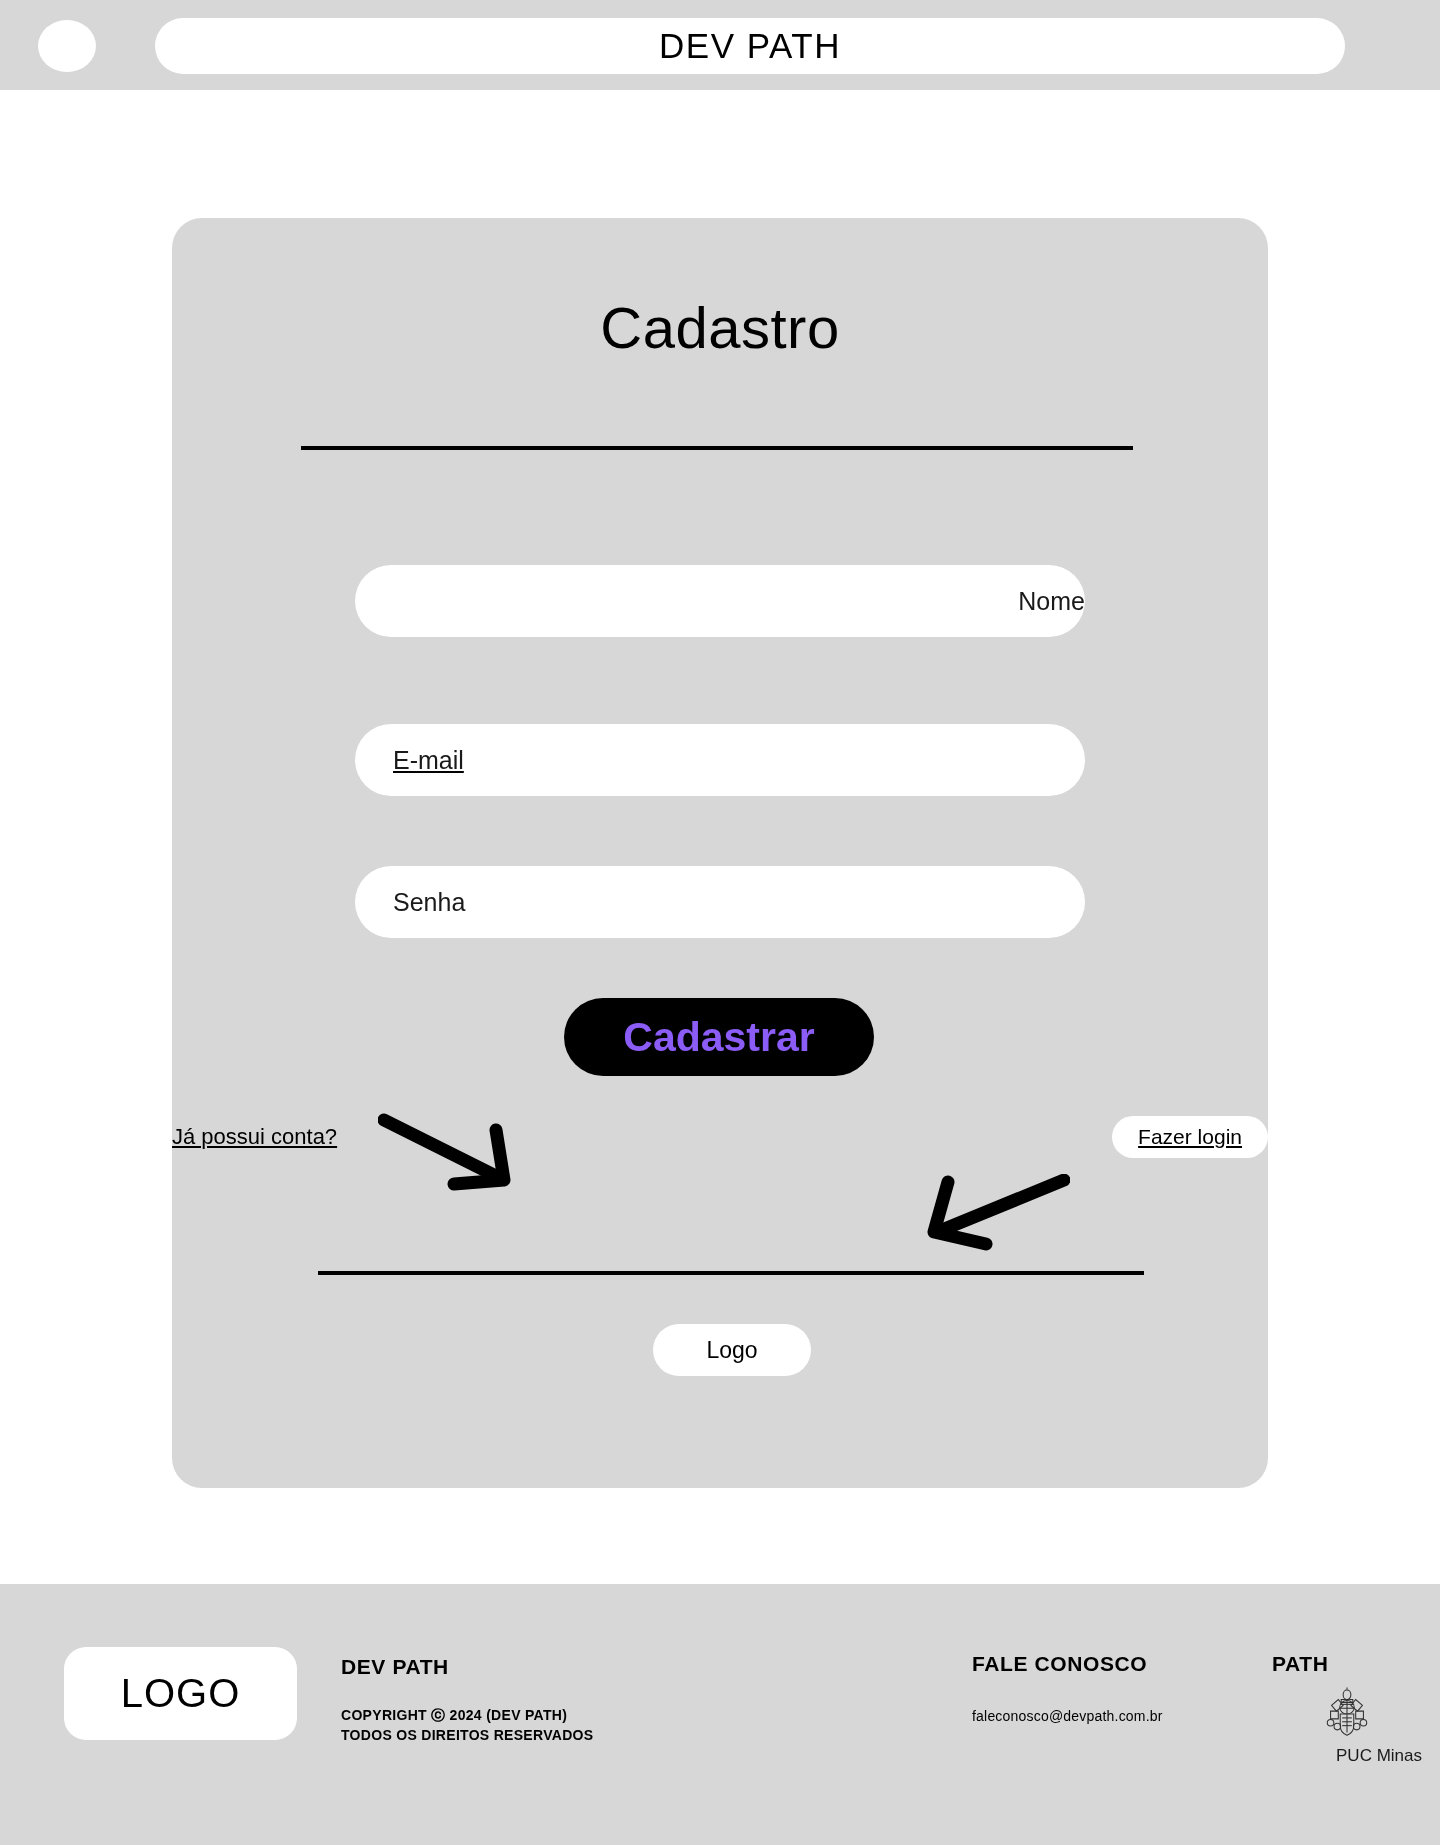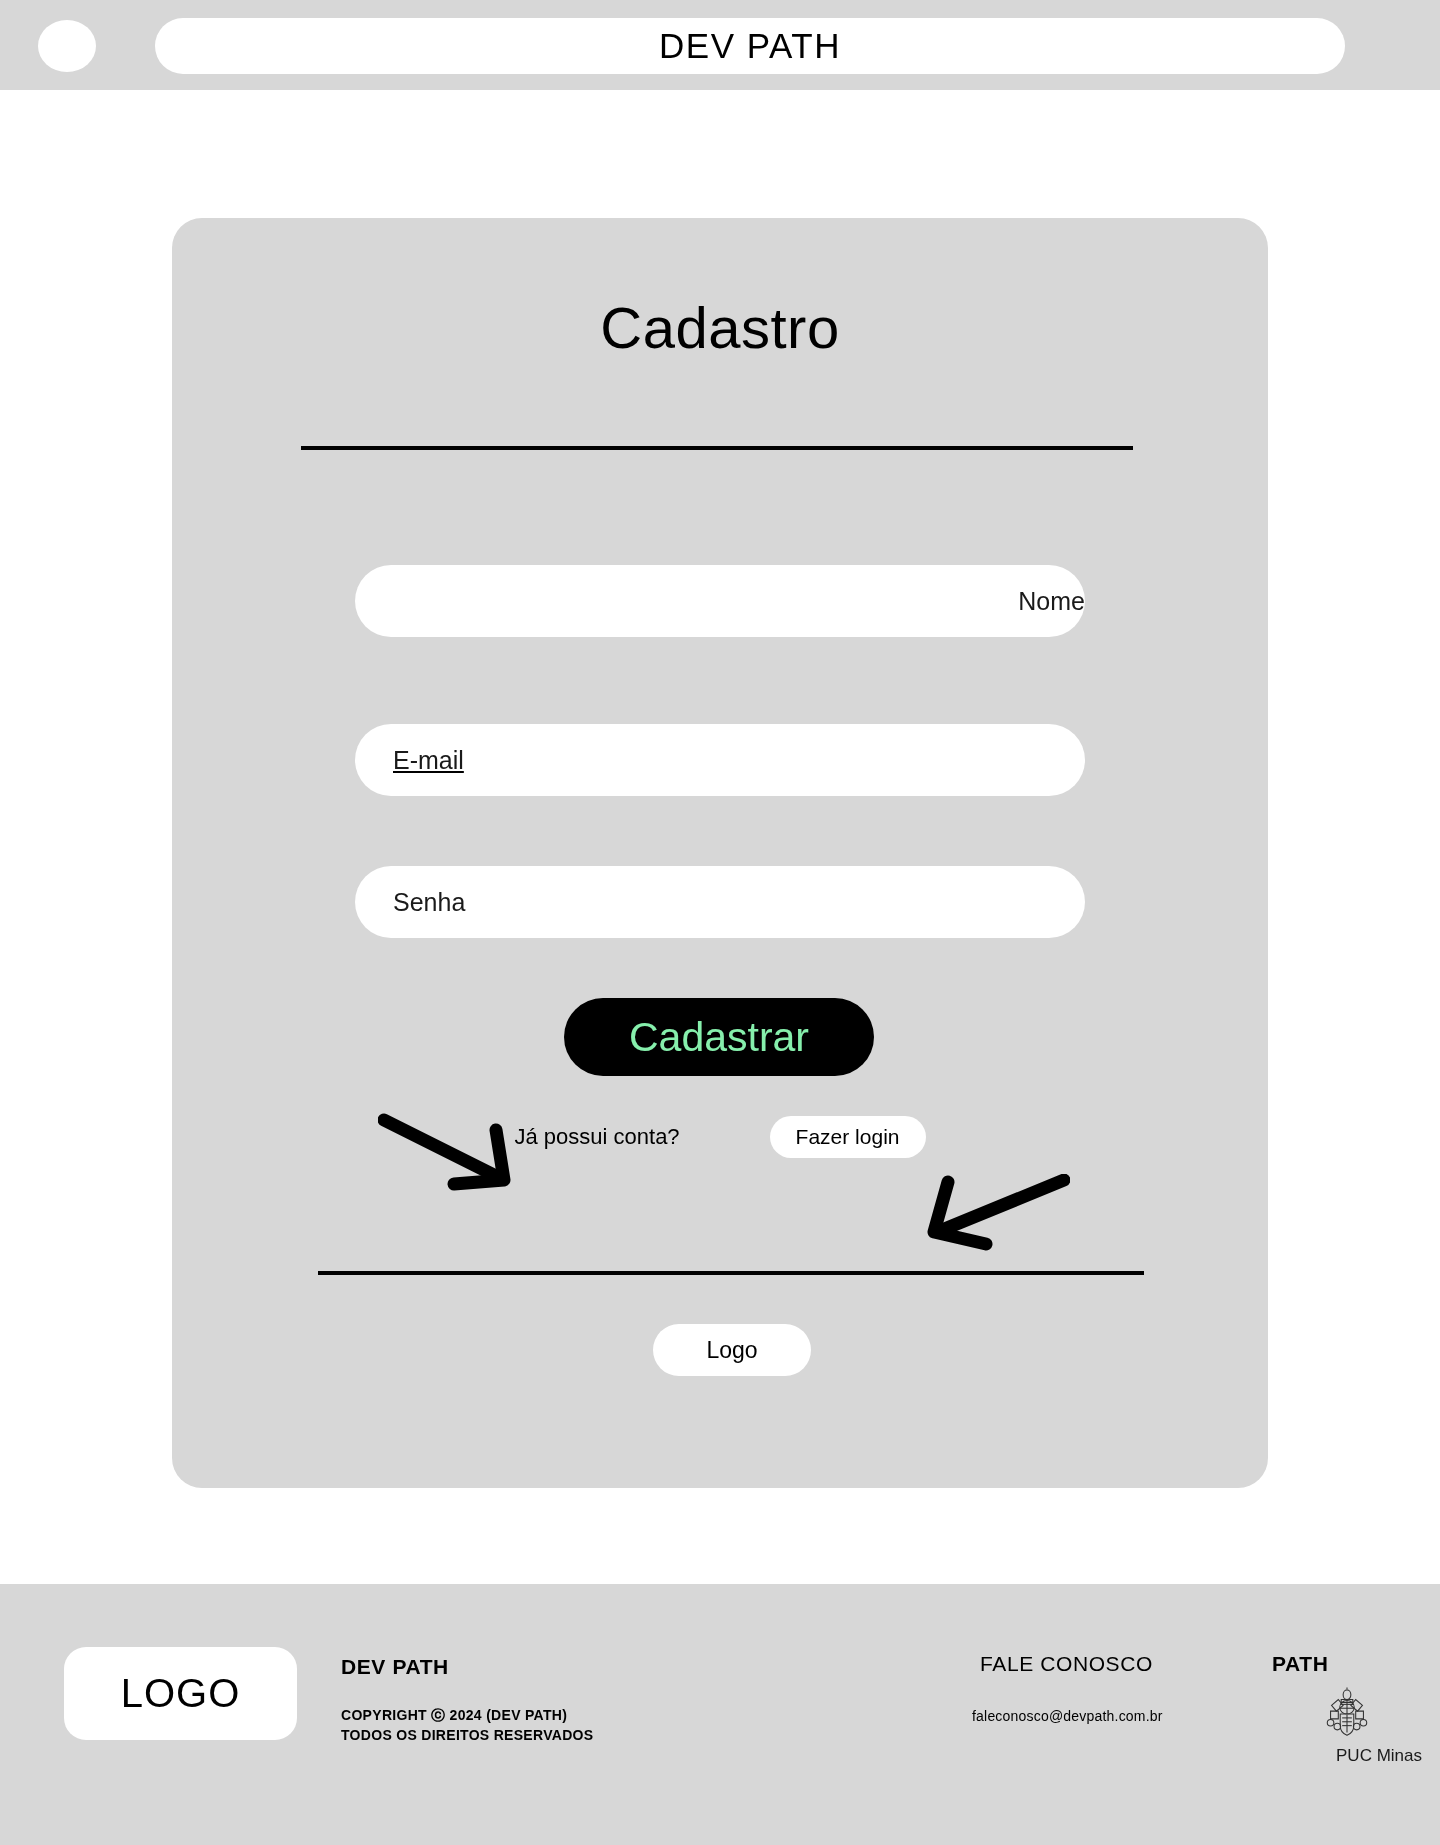--- a/index.html
+++ b/index.html
@@ -119,34 +119,35 @@
     background: #000000;
     border-radius: 39px;
     border: none;
     display: flex;
     align-items: center;
     justify-content: center;
     cursor: pointer;
   }
   .submit-btn-label {
     font-size: 41px;
-    color: #86efac;
-    font-weight: 400;
+    color: #8b5cf6;
+    font-weight: 700;
     text-align: center;
   }
 
   
   .login-row {
     position: absolute;
     left: 0; top: 898px;
     width: 1096px;
     display: flex;
     align-items: center;
-    justify-content: center;
+    justify-content: space-between;
     gap: 90px;
+    text-decoration: underline;
   }
   .login-question {
     font-size: 22px;
     color: #000000;
   }
   .login-btn {
     background: #ffffff;
     border: none;
     border-radius: 22px;
     height: 42px;
@@ -260,25 +261,24 @@
     line-height: 1.45;
   }
 
   .footer-contact {
     position: absolute;
     left: 972px; top: 68px;
     width: 290px;
   }
   .footer-contact-title {
     font-size: 21px;
-    font-weight: normal;
+    font-weight: bold;
     color: #000000;
     letter-spacing: 0.6px;
     margin-bottom: 32px;
-    margin-left: 8px;
   }
   .footer-contact-email {
     font-size: 14px;
     font-weight: normal;
     color: #000000;
     letter-spacing: 0.2px;
   }
 
   .footer-support {
     position: absolute;

